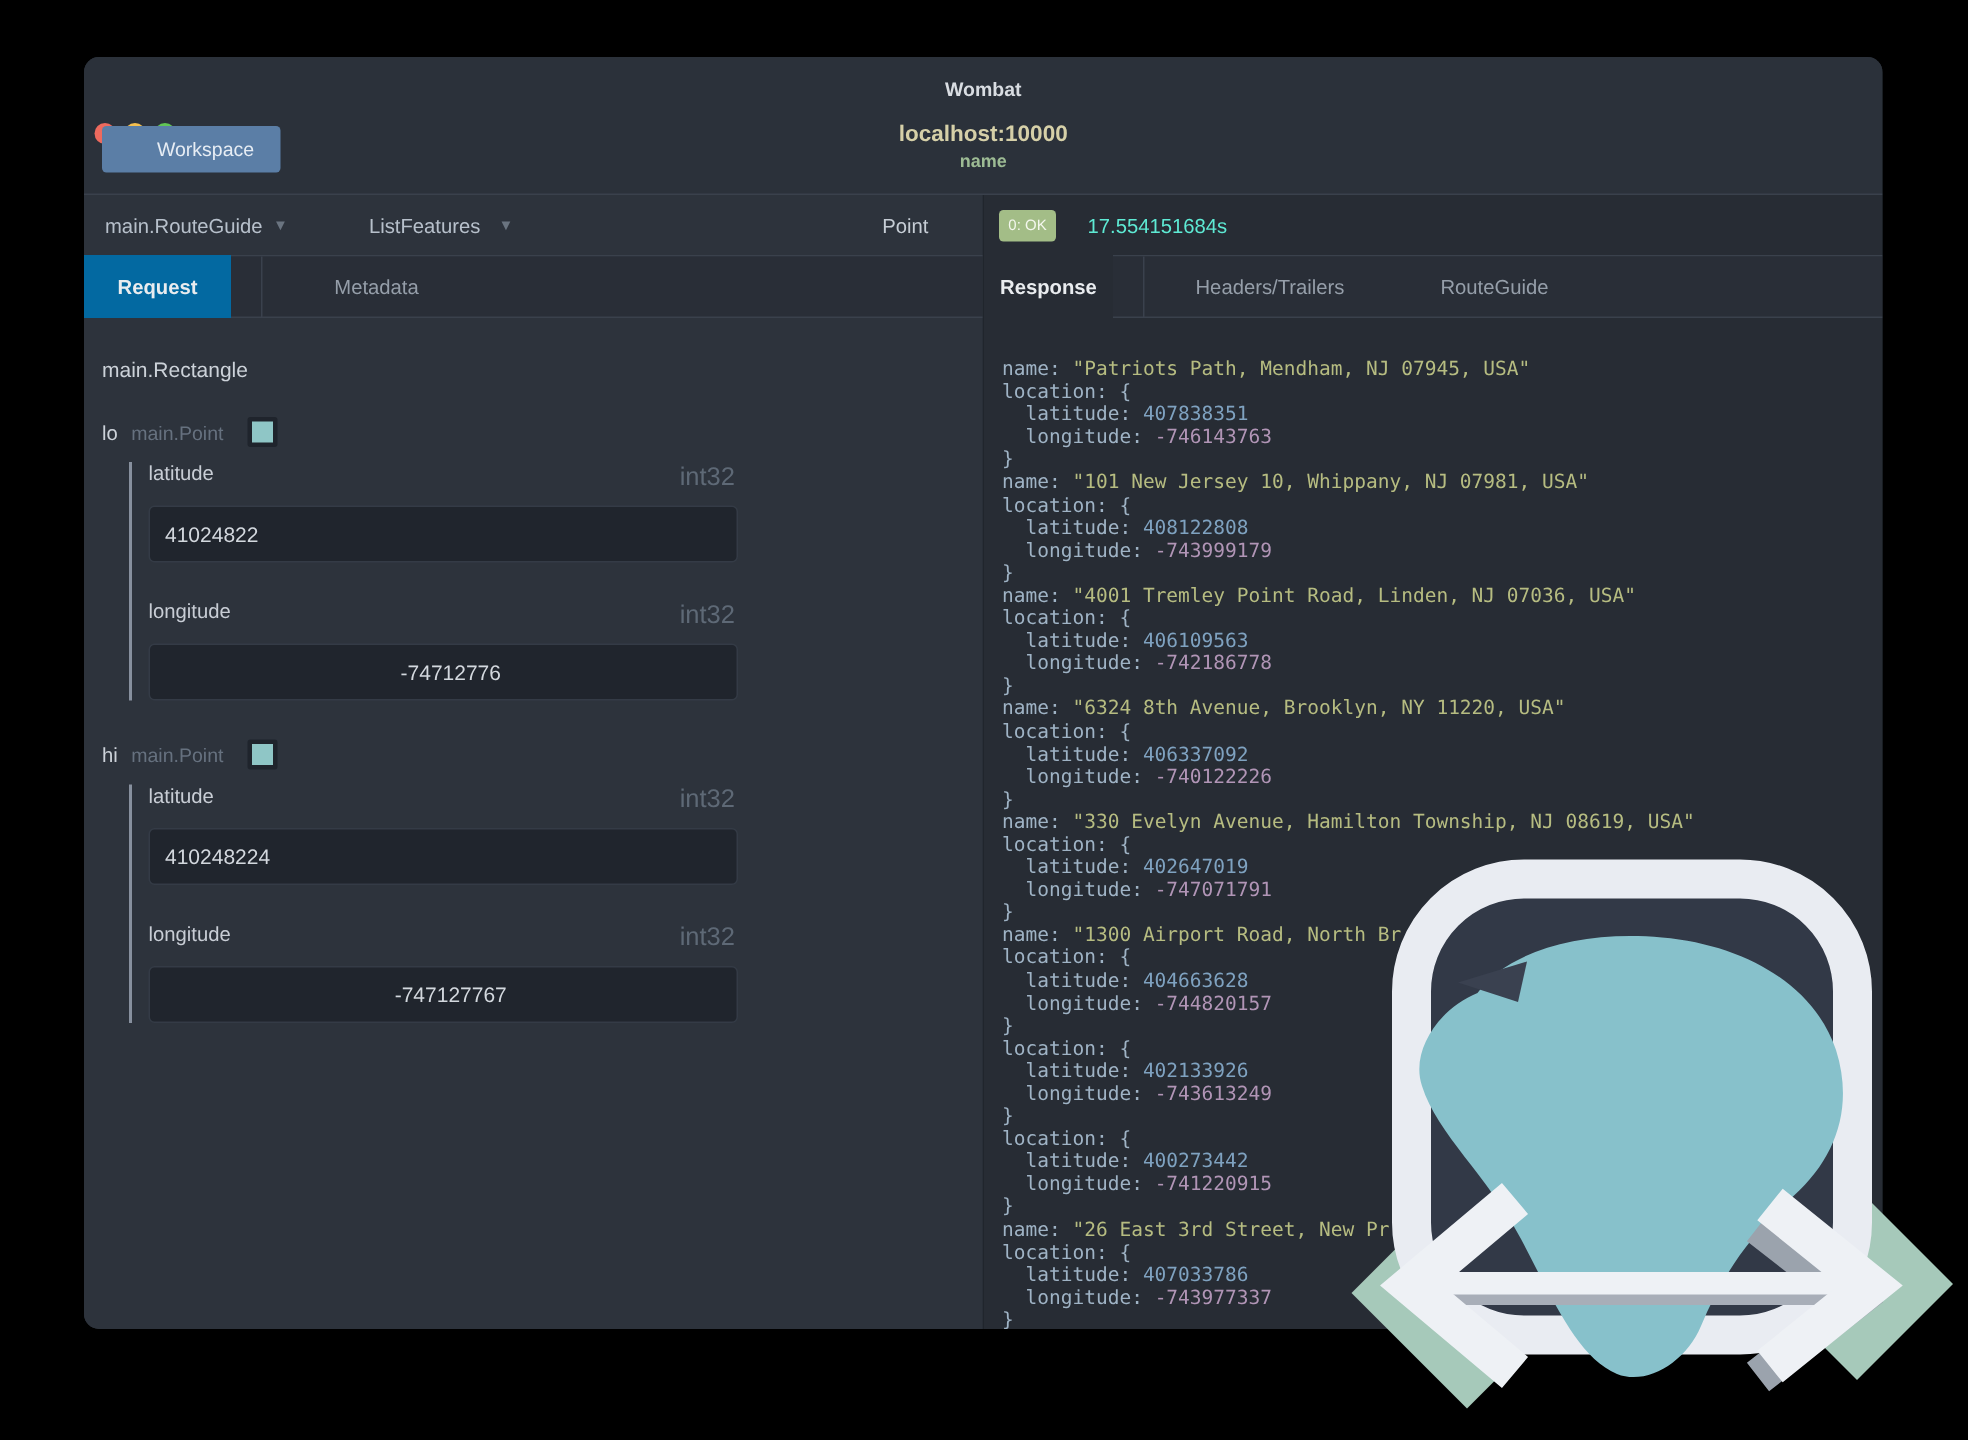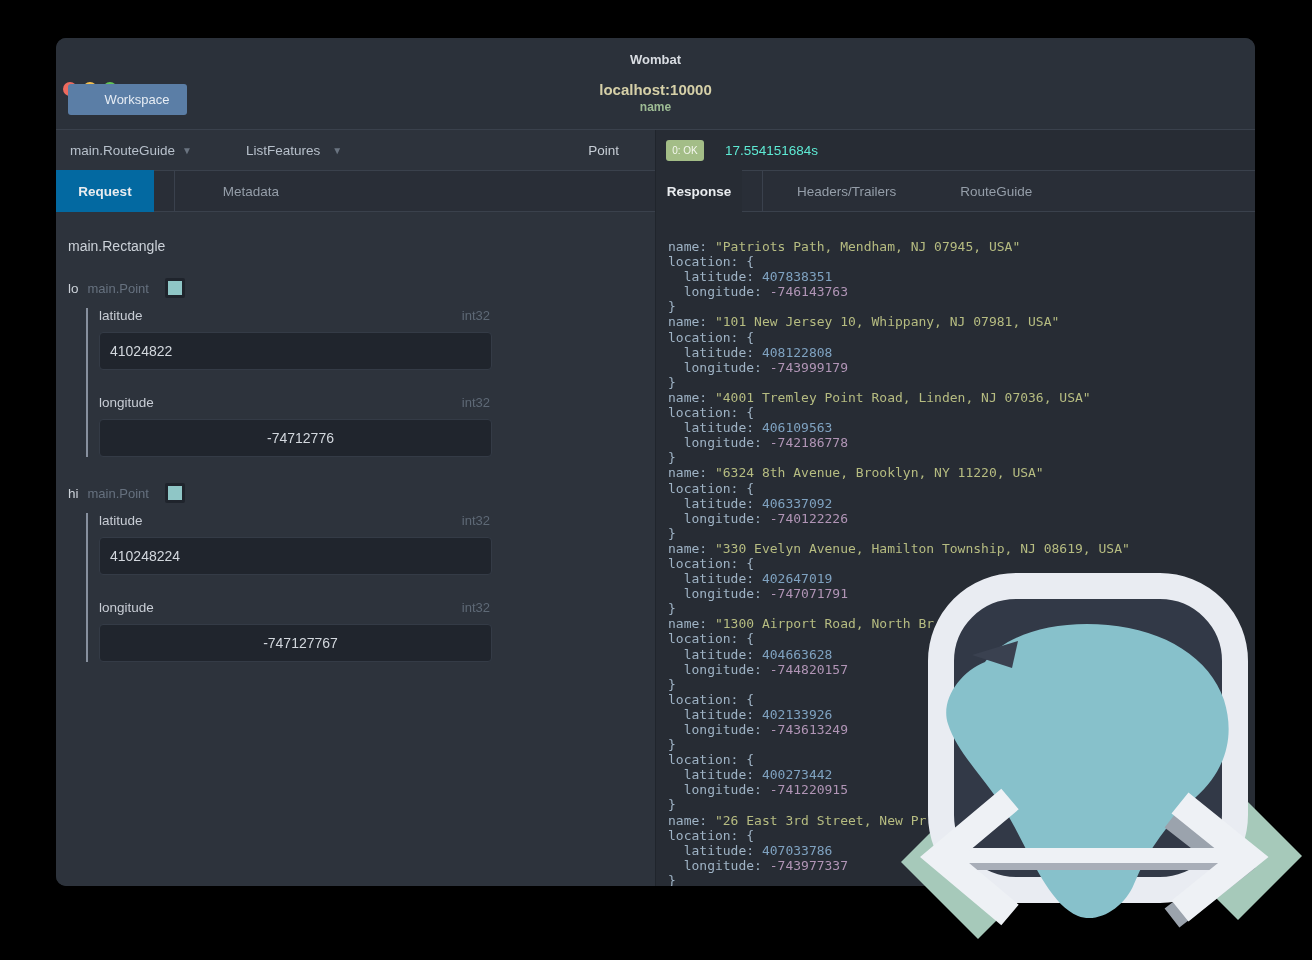--- a/index.html
+++ b/index.html
@@ -54,21 +54,21 @@
   .msg-type{font-size:14px;color:#ccd2d9;margin:12px 0 24px 0;}
   .group-head{display:flex;align-items:center;margin-bottom:10px;height:20px;}
   .g-name{font-size:13.5px;color:#ccd2d9;}
   .g-type{font-size:13px;color:#66717f;margin-left:9px;}
   .checkbox{margin-left:16px;width:20px;height:20px;background:#1f242c;border-radius:2px;
             display:flex;align-items:center;justify-content:center;}
   .checkbox .fill{width:14px;height:14px;background:#8fc6c6;}
   .group-body{border-left:2px solid #87909e;margin-left:18px;padding-left:11px;margin-bottom:26px;}
   .f-labelrow{display:flex;justify-content:space-between;width:391px;margin:6px 0 9px 0;}
   .f-label{font-size:13.5px;color:#c8cdd5;}
-  .f-type{font-size:13px;color:#5e6976;}
+  .f-type{font-size:17px;color:#5e6976;}
   .f-input{width:381px;height:36px;background:#20252d;border:1px solid #343b46;border-radius:4px;
            font-size:14px;color:#d3d8de;line-height:36px;padding-left:10px;}
   .field + .field{margin-top:25px;text-align:center;}
   
   .resp-body{position:absolute;left:0;top:84px;width:599px;height:672px;overflow:hidden;}
   .code{position:absolute;left:12px;top:25px;font-family:"DejaVu Sans Mono",monospace;
         font-size:13px;line-height:15.1px;white-space:pre;}
   .tk-key{color:#9fb3c5;} .tk-punct{color:#9fb3c5;} .tk-str{color:#b6bc81;}
   .tk-num{color:#7fa2c0;} .tk-neg{color:#b195b6;}
   

